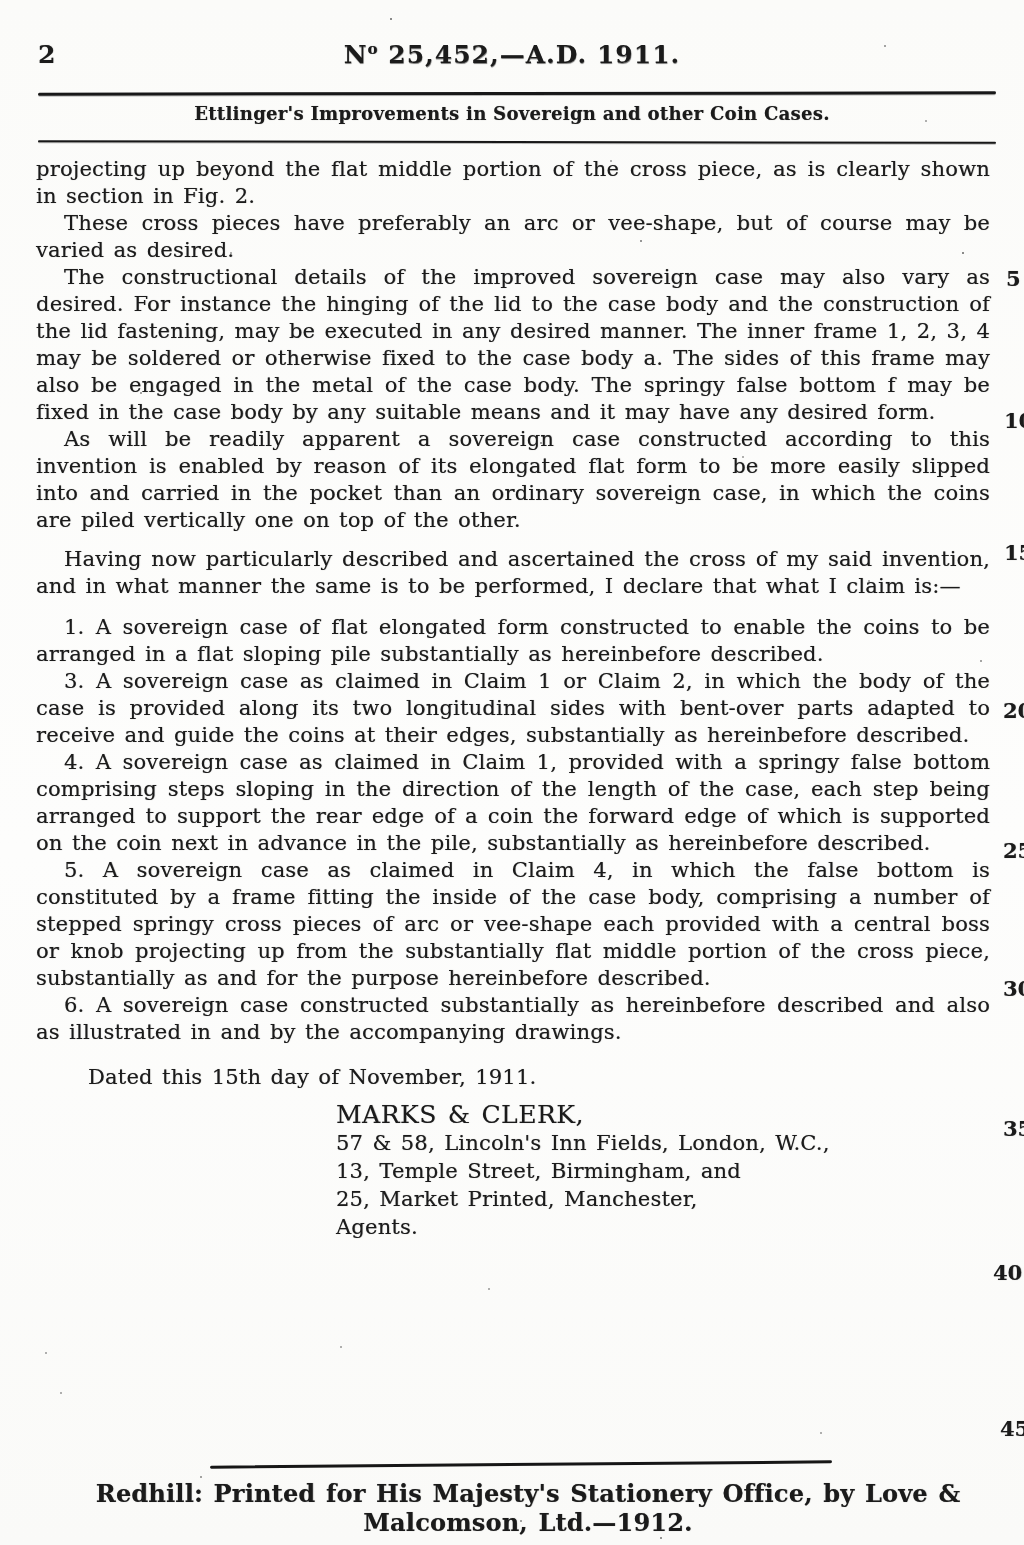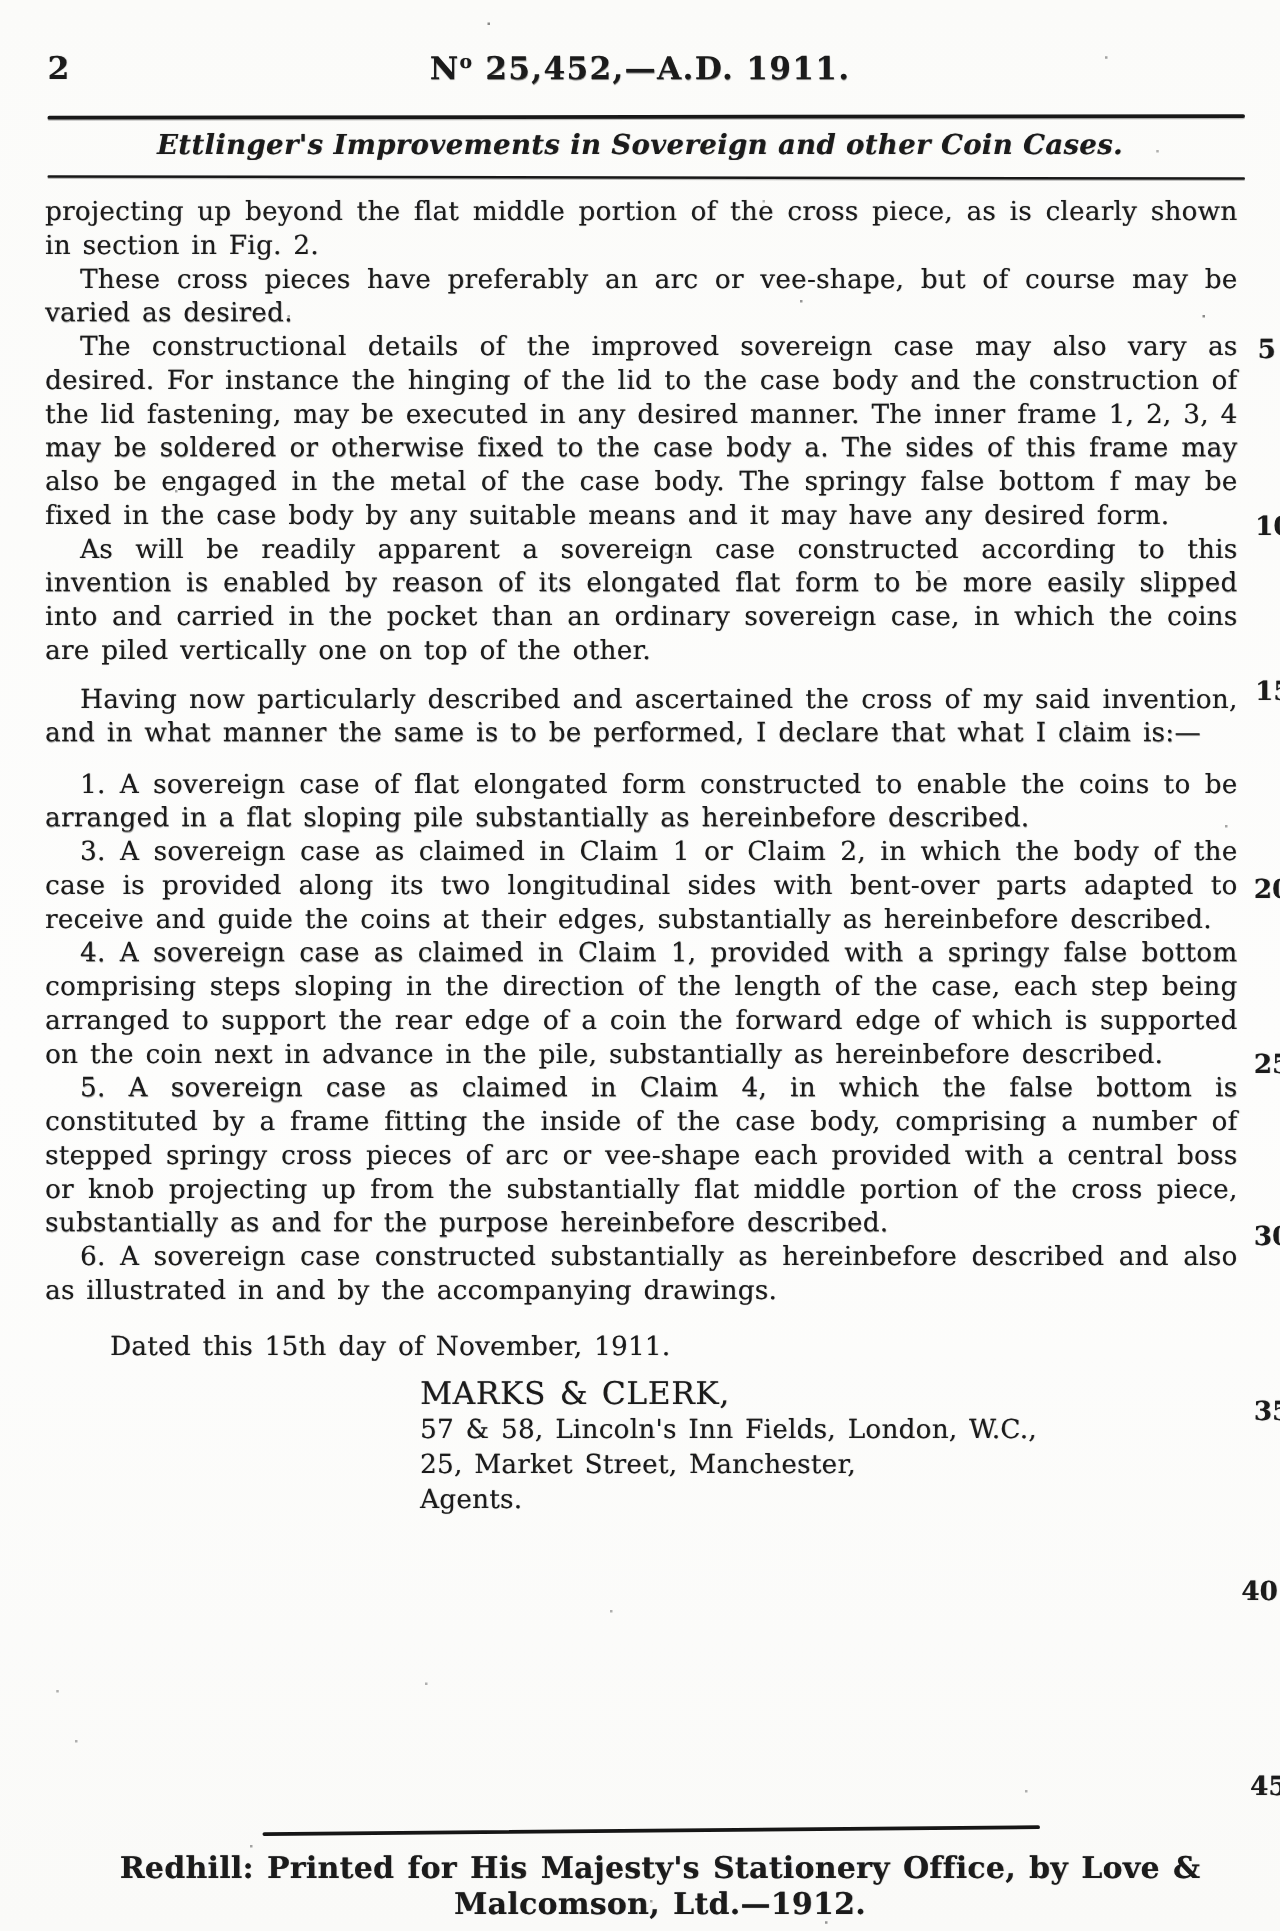--- a/index.html
+++ b/index.html
@@ -33,21 +33,21 @@
     background: #181818;
     border-radius: 2px;
     box-shadow: 0 1px 0 rgba(0,0,0,0.25);
   }
   .rule-top   { top: 92px;  transform: rotate(-0.08deg); }
   .rule-title { top: 141px; height: 2px; transform: rotate(0.1deg); }
 
   .doc-title {
     position: absolute; top: 103px; left: 0; width: 100%;
     text-align: center;
-    font-size: 22px; font-style: italic; font-weight: bold;
+    font-size: 18px; font-weight: bold;
     letter-spacing: 0.3px;
   }
 
   .body-text {
     position: absolute; top: 156px; left: 36px; width: 954px;
     font-size: 21px; line-height: 27px;
     text-align: justify;
     letter-spacing: 0.2px; word-spacing: 2.5px;
   }
   .body-text p { margin: 0; text-indent: 28px; }
@@ -134,21 +134,22 @@
       <p>4. A sovereign case as claimed in Claim 1, provided with a springy false bottom comprising steps sloping in the direction of the length of the case, each step being arranged to support the rear edge of a coin the forward edge of which is supported on the coin next in advance in the pile, substantially as hereinbefore described.</p>
       <p>5. A sovereign case as claimed in Claim 4, in which the false bottom is constituted by a frame fitting the inside of the case body, comprising a number of stepped springy cross pieces of arc or vee-shape each provided with a central boss or knob projecting up from the substantially flat middle portion of the cross piece, substantially as and for the purpose hereinbefore described.</p>
       <p>6. A sovereign case constructed substantially as hereinbefore described and also as illustrated in and by the accompanying drawings.</p>
     </div>
 
     <p class="dated-line">Dated this 15th day of November, 1911.</p>
 
     <div class="signature">
       <div class="firm">MARKS &amp; CLERK,</div>
       <div>57 &amp; 58, Lincoln's Inn Fields, London, W.C.,</div>
-      <div>25, Market Street, Manchester,</div>
+      <div>13, Temple Street, Birmingham, and</div>
+      <div>25, Market Printed, Manchester,</div>
       <div>Agents.</div>
     </div>
   </div>
 
   <span class="margin-num ink" style="top:266px; right:-16px;">5</span>
   <span class="margin-num ink" style="top:408px; right:-14px;">10</span>
   <span class="margin-num ink" style="top:540px; right:-14px;">15</span>
   <span class="margin-num ink" style="top:698px; right:-13px;">20</span>
   <span class="margin-num ink" style="top:838px; right:-13px;">25</span>
   <span class="margin-num ink" style="top:976px; right:-13px;">30</span>

